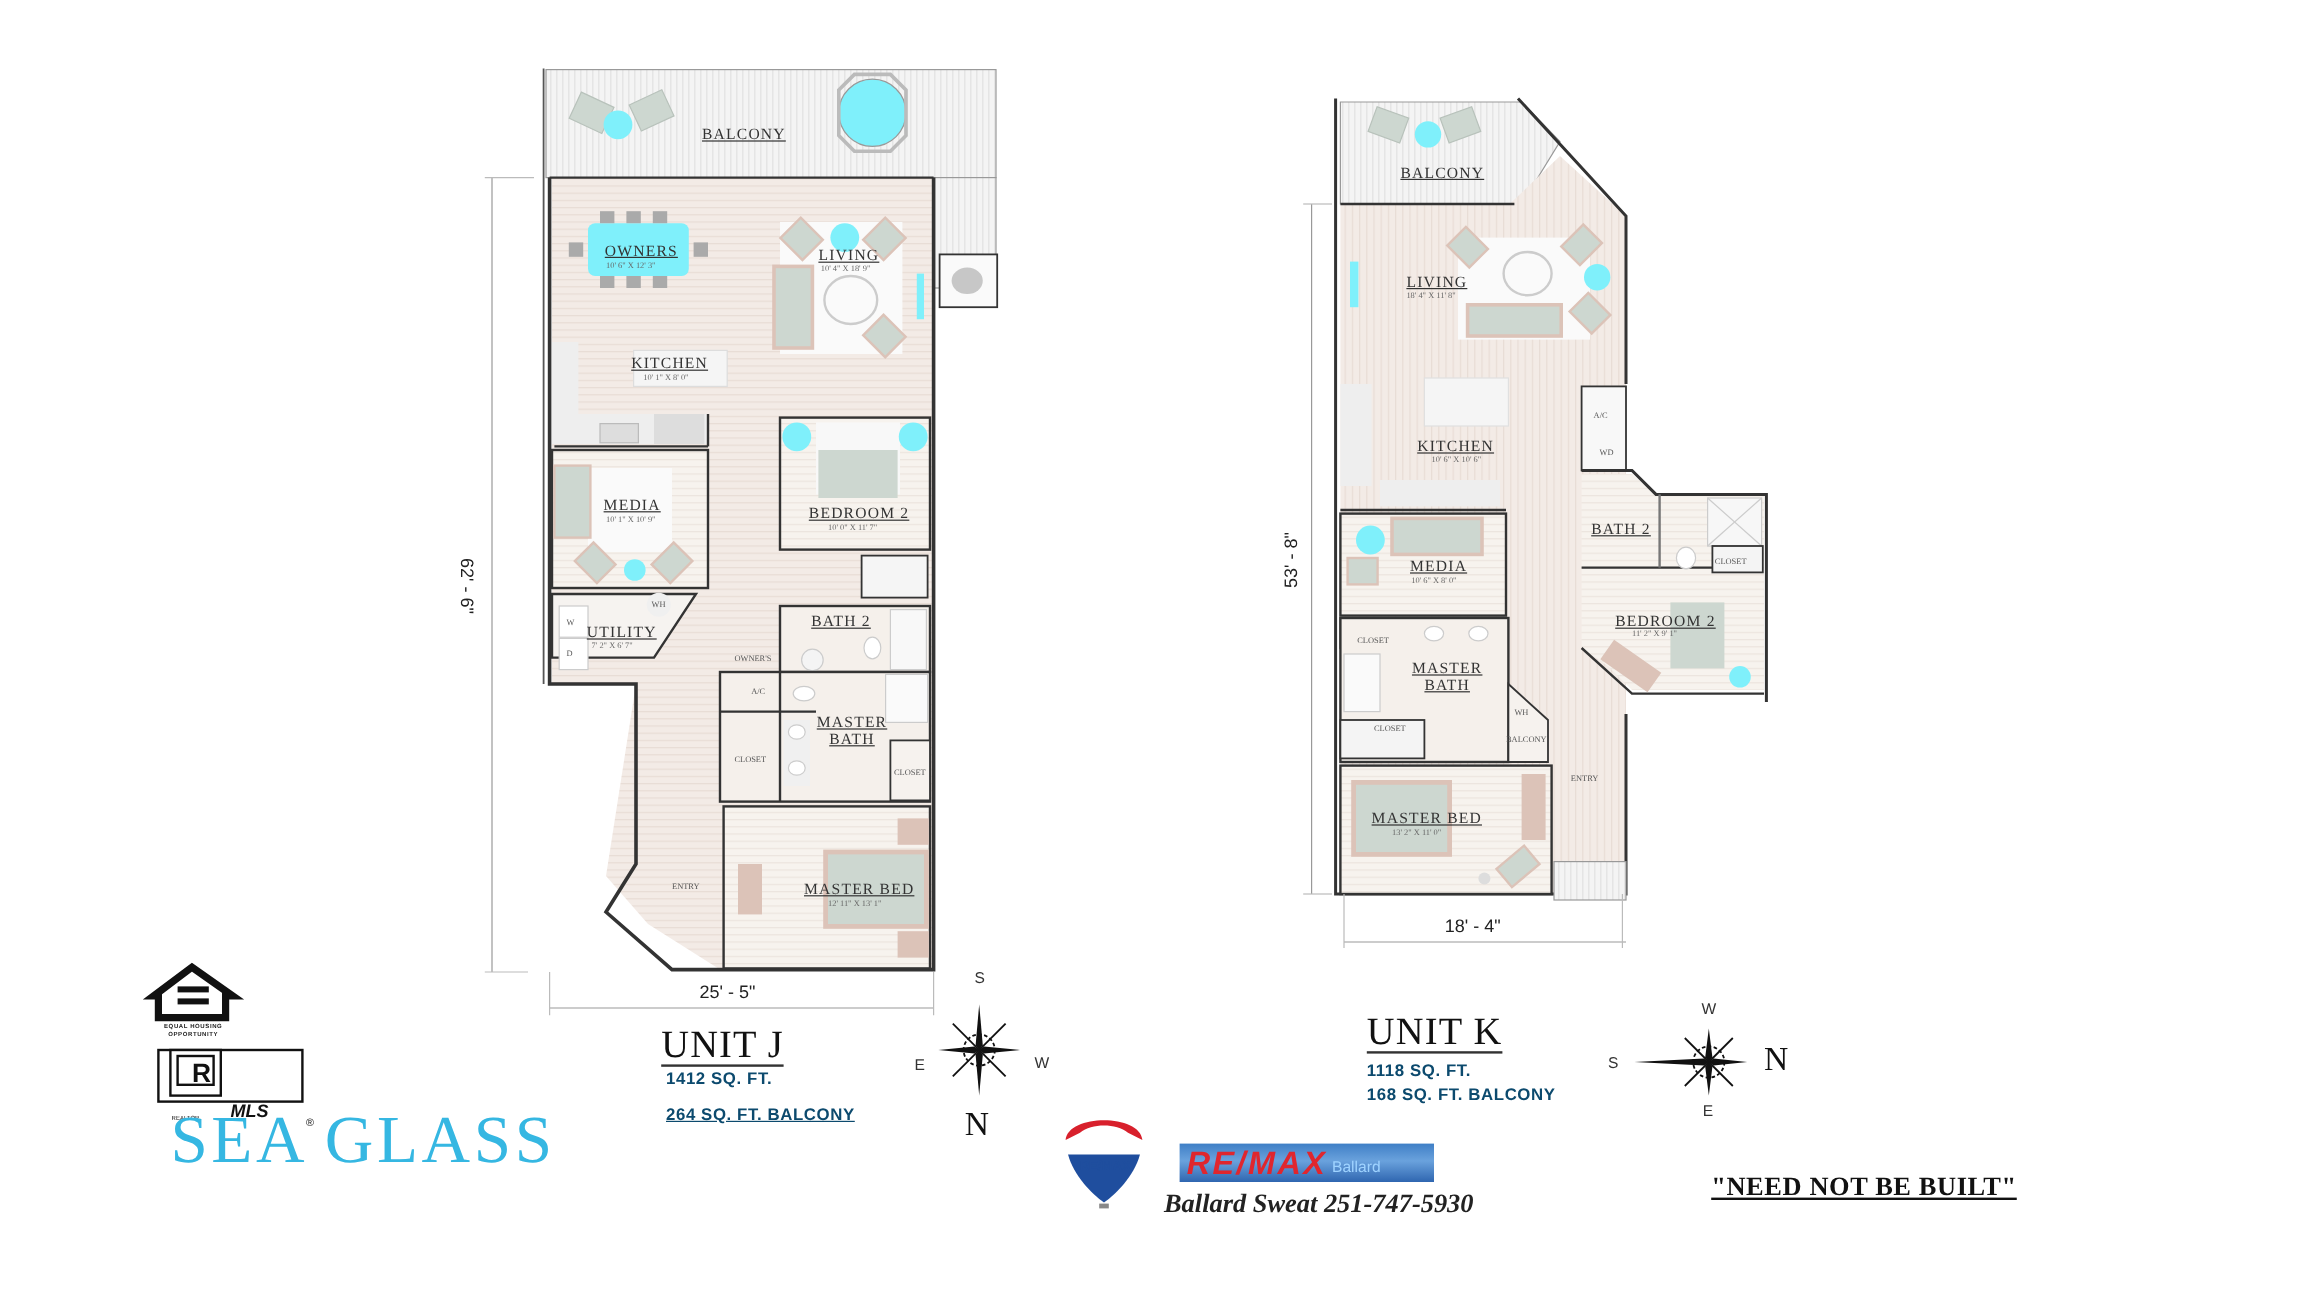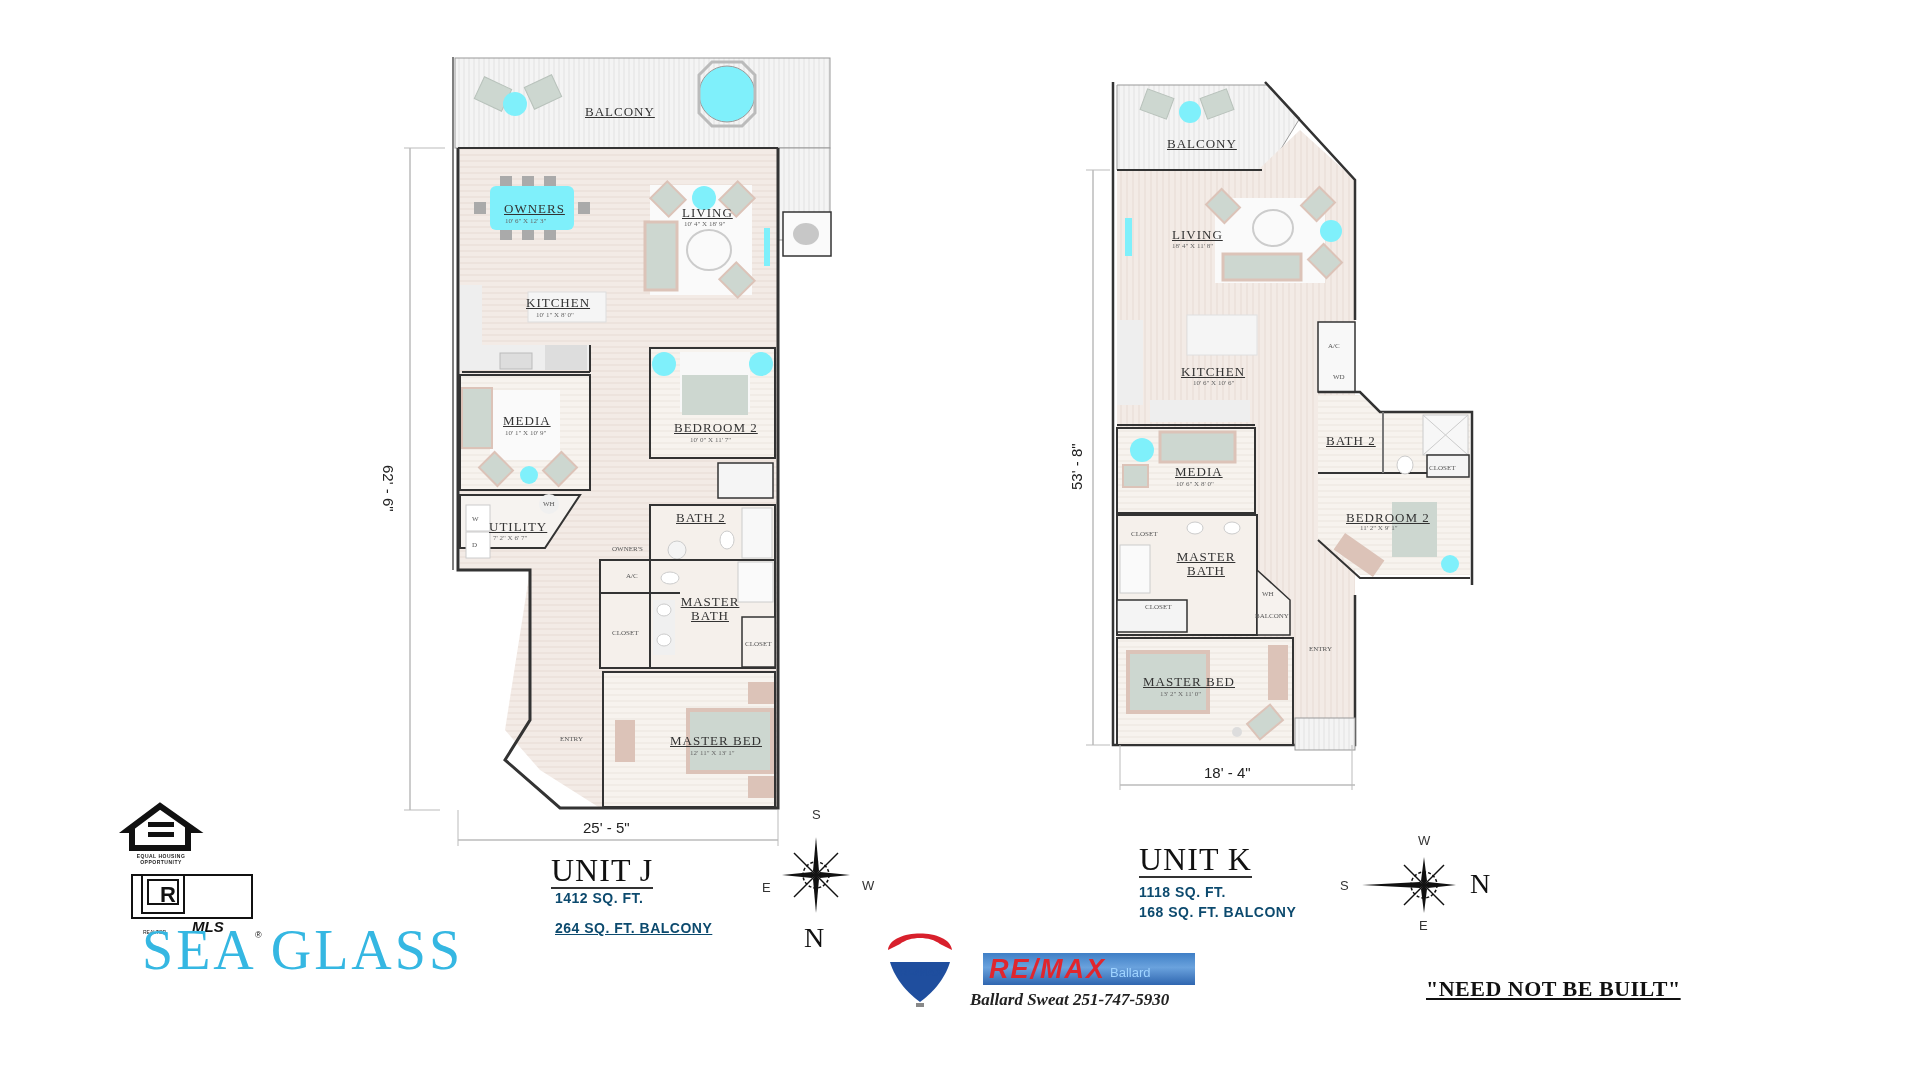--- a/index.html
+++ b/index.html
@@ -12,21 +12,21 @@
   .dim-text{position:absolute;font-family:"Liberation Sans",sans-serif;font-size:15px;color:#222;white-space:nowrap;}
   .unit-title{position:absolute;font-family:"Liberation Serif",serif;font-size:32px;color:#111;border-bottom:2px solid #333;line-height:32px;padding-bottom:1px;letter-spacing:1px;}
   .unit-stat{position:absolute;font-family:"Liberation Sans",sans-serif;font-size:14px;font-weight:bold;color:#0c4a6e;white-space:nowrap;letter-spacing:0.5px;}
   .compass-letter{position:absolute;font-family:"Liberation Sans",sans-serif;font-size:13px;color:#333;}
   .compass-n{position:absolute;font-family:"Liberation Serif",serif;font-size:28px;color:#111;}
   .brand{position:absolute;font-family:"Liberation Serif",serif;font-size:56px;color:#35b7e2;letter-spacing:3px;white-space:nowrap;}
   .ehl{position:absolute;font-family:"Liberation Sans",sans-serif;font-size:5px;font-weight:bold;color:#222;line-height:6px;letter-spacing:0.5px;text-align:center;}
   .remax-box{position:absolute;left:983px;top:953px;width:212px;height:32px;background:linear-gradient(#3f7fc6,#6aa2dd 45%,#2f66b0);display:flex;align-items:center;}
   .remax-word{font-family:"Liberation Sans",sans-serif;font-weight:bold;font-size:27px;color:#e0262e;letter-spacing:2px;margin-left:6px;font-style:italic;}
   .remax-para{font-family:"Liberation Sans",sans-serif;font-size:13px;color:#9fd3ff;margin-left:4px;margin-top:6px;}
-  .agent{position:absolute;font-family:"Liberation Serif",serif;font-style:italic;font-weight:bold;font-size:17px;color:#222;white-space:nowrap;}
+  .agent{position:absolute;font-family:"Liberation Serif",serif;font-style:italic;font-weight:bold;font-size:22px;color:#222;white-space:nowrap;}
   .disclaimer{position:absolute;font-family:"Liberation Serif",serif;font-weight:bold;font-size:22px;color:#111;text-decoration:underline;white-space:nowrap;letter-spacing:0.5px;}
 </style>
 </head>
 <body>
 
 <svg width="1920" height="1080">
   <defs>
     <pattern id="floorStripe" width="6" height="6" patternUnits="userSpaceOnUse">
       <rect width="6" height="6" fill="#f3ebe6"></rect>
       <line x1="0" y1="5" x2="6" y2="5" stroke="#e8dcd5" stroke-width="1"></line>

